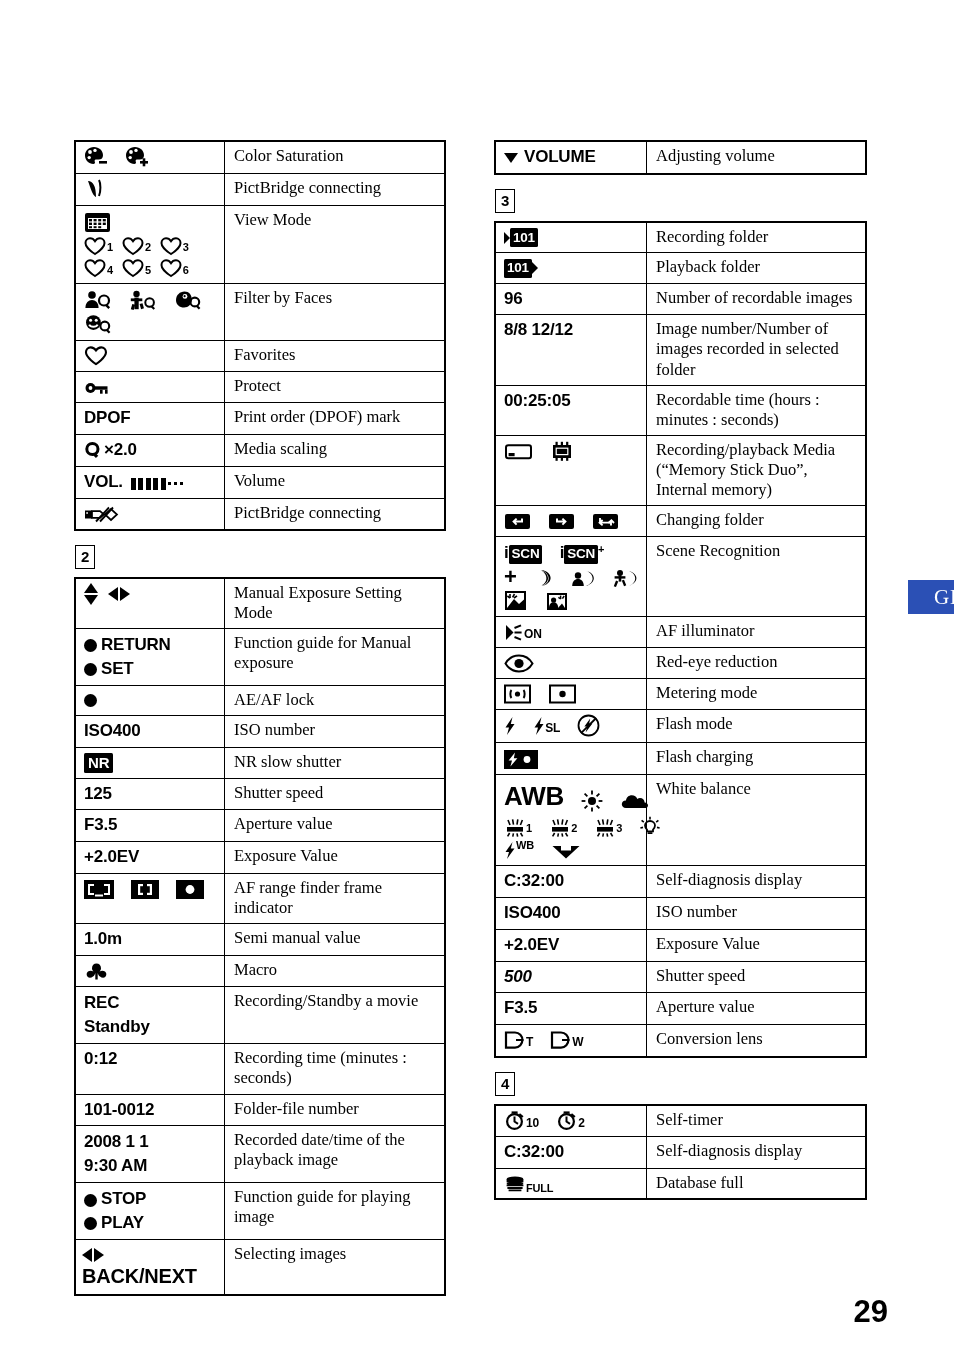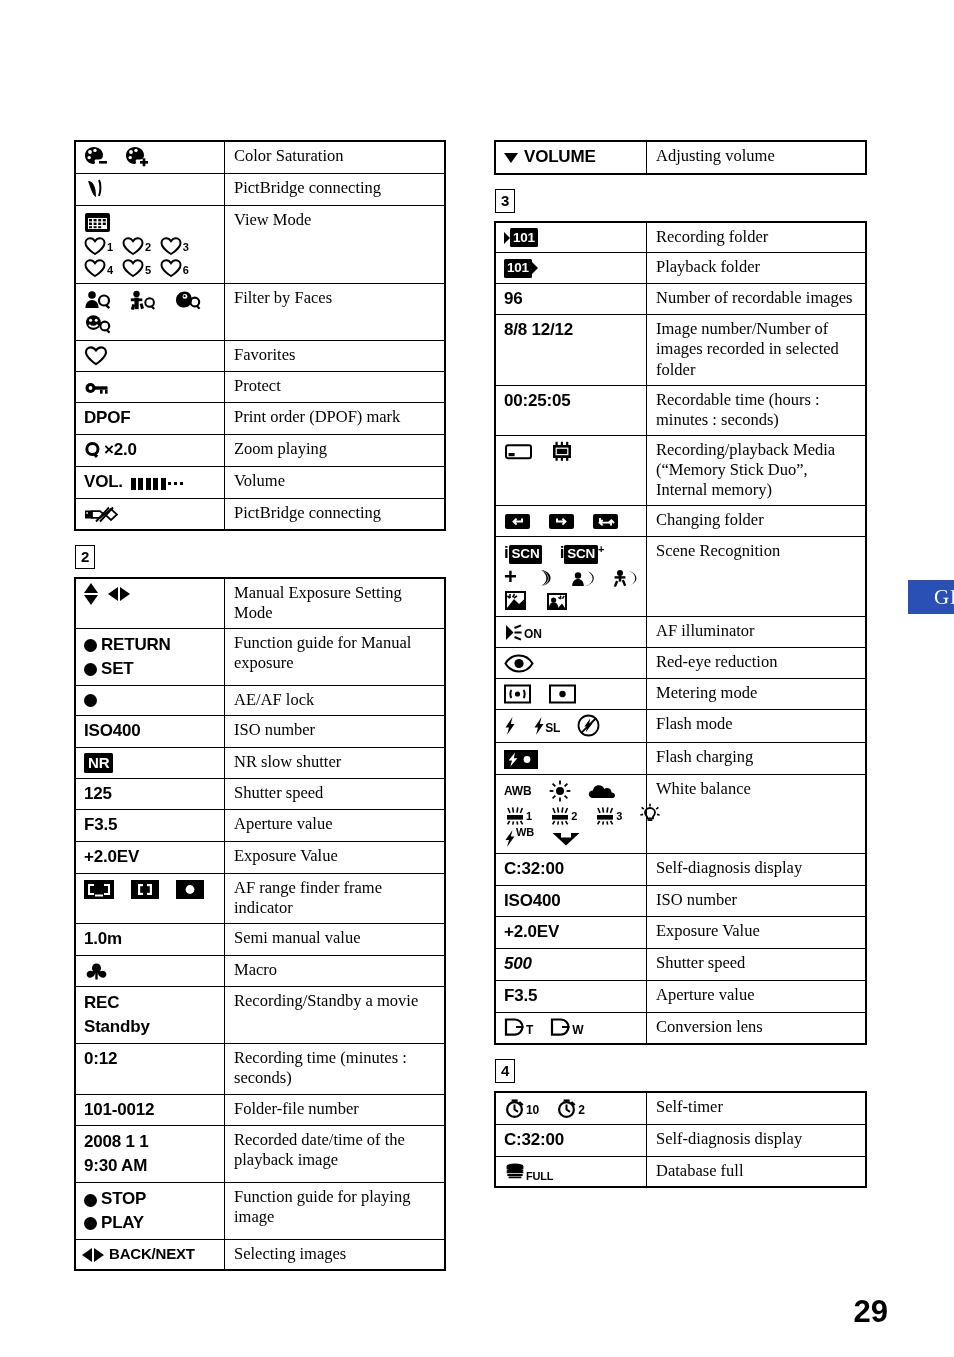--- a/index.html
+++ b/index.html
@@ -353,21 +353,21 @@
 
         <tr>
           <td class="sym">
             <span class="ic">
               <svg class="g" width="20" height="20" viewBox="0 0 20 20">
                 <circle cx="8.4" cy="8" r="5.6" fill="none" stroke="#000" stroke-width="3"></circle>
                 <rect x="11.4" y="12" width="4" height="3.2" transform="rotate(45 11.4 12)" fill="#000"></rect>
               </svg>
             </span><span style="font-size:17px;">×2.0</span>
           </td>
-          <td class="desc">Zoom playing</td>
+          <td class="desc">Media scaling</td>
         </tr>
 
         <tr>
           <td class="sym">
             <span style="font-size:17px;">VOL.</span>
             <span class="volbars"><i></i><i></i><i></i><i></i><i></i><u></u><u></u><u></u></span>
           </td>
           <td class="desc">Volume</td>
         </tr>
 
@@ -534,21 +534,21 @@
         <tr>
           <td class="sym">
             <div class="irow"><span class="dotbullet"></span><span style="font-size:17px;">STOP</span></div>
             <div class="irow"><span class="dotbullet"></span><span style="font-size:17px;">PLAY</span></div>
           </td>
           <td class="desc">Function guide for playing image</td>
         </tr>
 
         <tr>
           <td class="sym" style="padding-left:6px;">
-            <span class="tri-l"></span><span class="tri-r" style="margin-left:2px;margin-right:5px;"></span><span style="font-size:15px;">BACK/NEXT</span>
+            <span class="tri-l"></span><span class="tri-r" style="margin-left:2px;margin-right:5px;"></span><span style="font-size:20px;">BACK/NEXT</span>
           </td>
           <td class="desc">Selecting images</td>
         </tr>
       </tbody>
     </table>
     </div>
   </div>
 
   <div class="col col-right">
 
@@ -813,21 +813,21 @@
                 <circle cx="23" cy="9.5" r="3.4" fill="#fff"></circle>
               </svg>
             </span>
           </td>
           <td class="desc">Flash charging</td>
         </tr>
 
         <tr>
           <td class="sym">
             <div class="irow" style="white-space:nowrap;">
-              <span style="font-size:12px;margin-top:42px;">AWB</span>
+              <span style="font-size:26px;margin-top:42px;">AWB</span>
               <span class="gap"></span>
               <span class="ic">
                 <svg class="g" width="22" height="22" viewBox="0 0 22 22">
                   <circle cx="11" cy="11" r="4" fill="#000"></circle>
                   <g stroke="#000" stroke-width="1.8">
                     <line x1="11" y1="0.6" x2="11" y2="4.4"></line>
                         <line x1="11" y1="17.6" x2="11" y2="21.4"></line>
                     <line x1="0.6" y1="11" x2="4.4" y2="11"></line>
                         <line x1="17.6" y1="11" x2="21.4" y2="11"></line>
                     <line x1="3.6" y1="3.6" x2="6.4" y2="6.4"></line>

